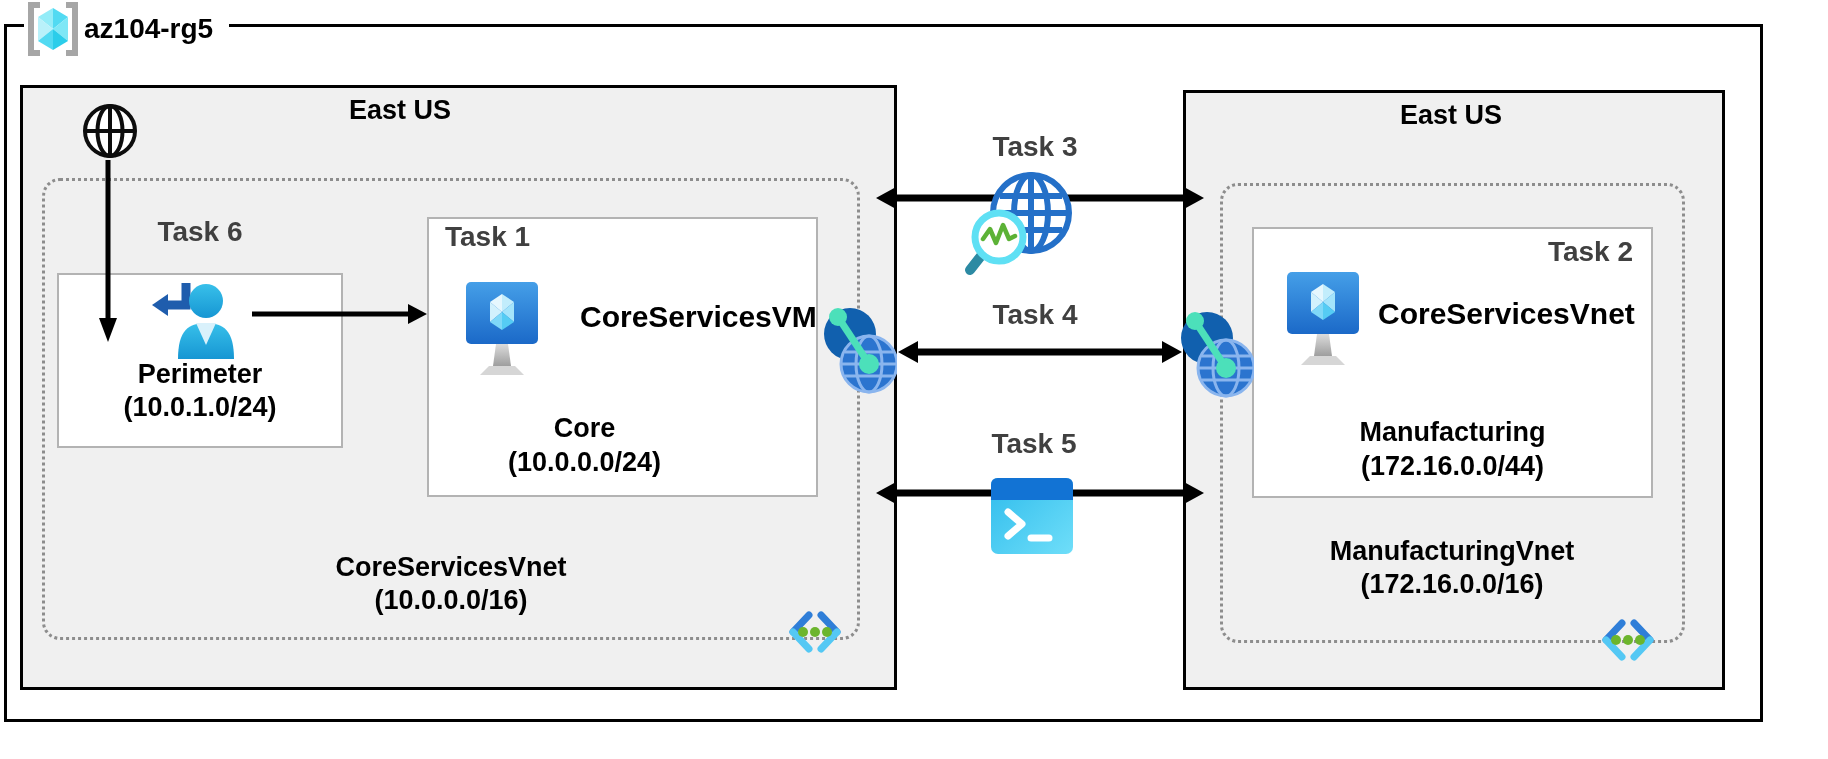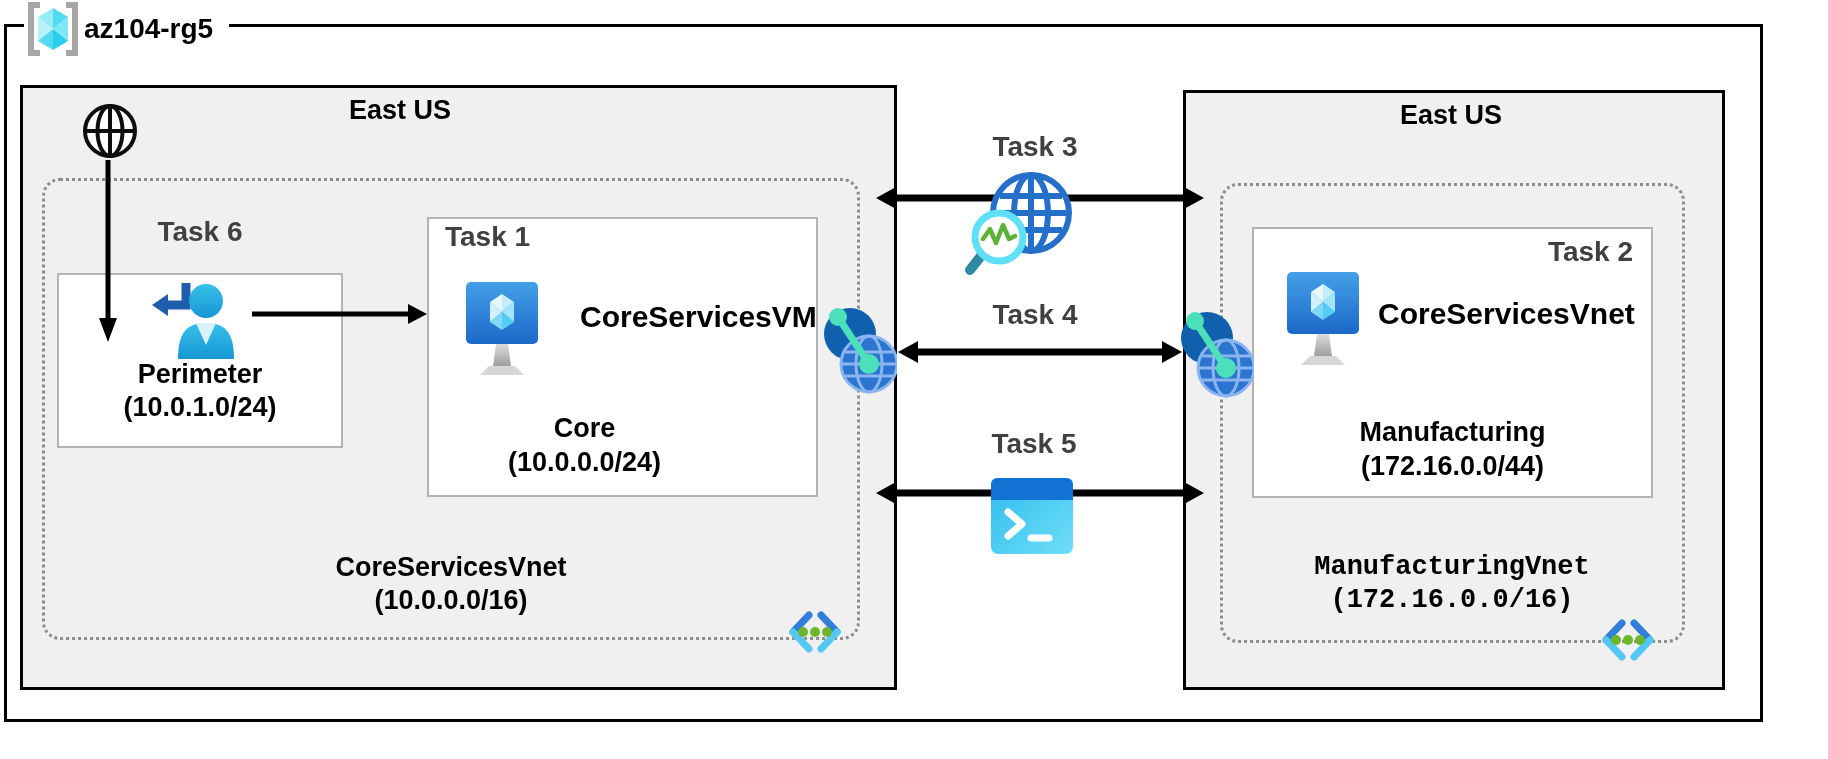--- a/index.html
+++ b/index.html
@@ -158,21 +158,21 @@
     <polygon points="52,40 40,48 40,30" fill="#55ccf4"></polygon>
     <polygon points="34,62 46,62 49,84 31,84" fill="url(#gradNeck)"></polygon>
     <polygon points="18,93 62,93 53,84 27,84" fill="#d6d6d6"></polygon>
   </svg>
   <div class="abs vm-name" style="left:1378px;top:297px;">CoreServicesVnet</div>
   <div class="abs body-27b center" style="left:1252px;top:415px;width:401px;">
     <div>Manufacturing</div>
     <div>(172.16.0.0/44)</div>
   </div>
 
-  <div class="abs body-27 center" style="left:1252px;top:551px;width:400px;font-family:Liberation Mono, monospace;">
+  <div class="abs body-27 center" style="left:1252px;top:535px;width:400px;">
     <div>ManufacturingVnet</div>
     <div>(172.16.0.0/16)</div>
   </div>
   <svg class="abs icon" style="left:1599px;top:618px;" width="58" height="44" viewBox="0 0 58 44">
     <line x1="23" y1="5" x2="7" y2="22" stroke="#2f7ed8" stroke-width="7" stroke-linecap="round"></line>
     <line x1="7" y1="22" x2="23" y2="39" stroke="#54c8f4" stroke-width="7" stroke-linecap="round"></line>
     <line x1="35" y1="5" x2="51" y2="22" stroke="#2f7ed8" stroke-width="7" stroke-linecap="round"></line>
     <line x1="51" y1="22" x2="35" y2="39" stroke="#54c8f4" stroke-width="7" stroke-linecap="round"></line>
     <circle cx="17" cy="22" r="5" fill="#6cb52d"></circle>
       <circle cx="29" cy="22" r="5" fill="#6cb52d"></circle>

